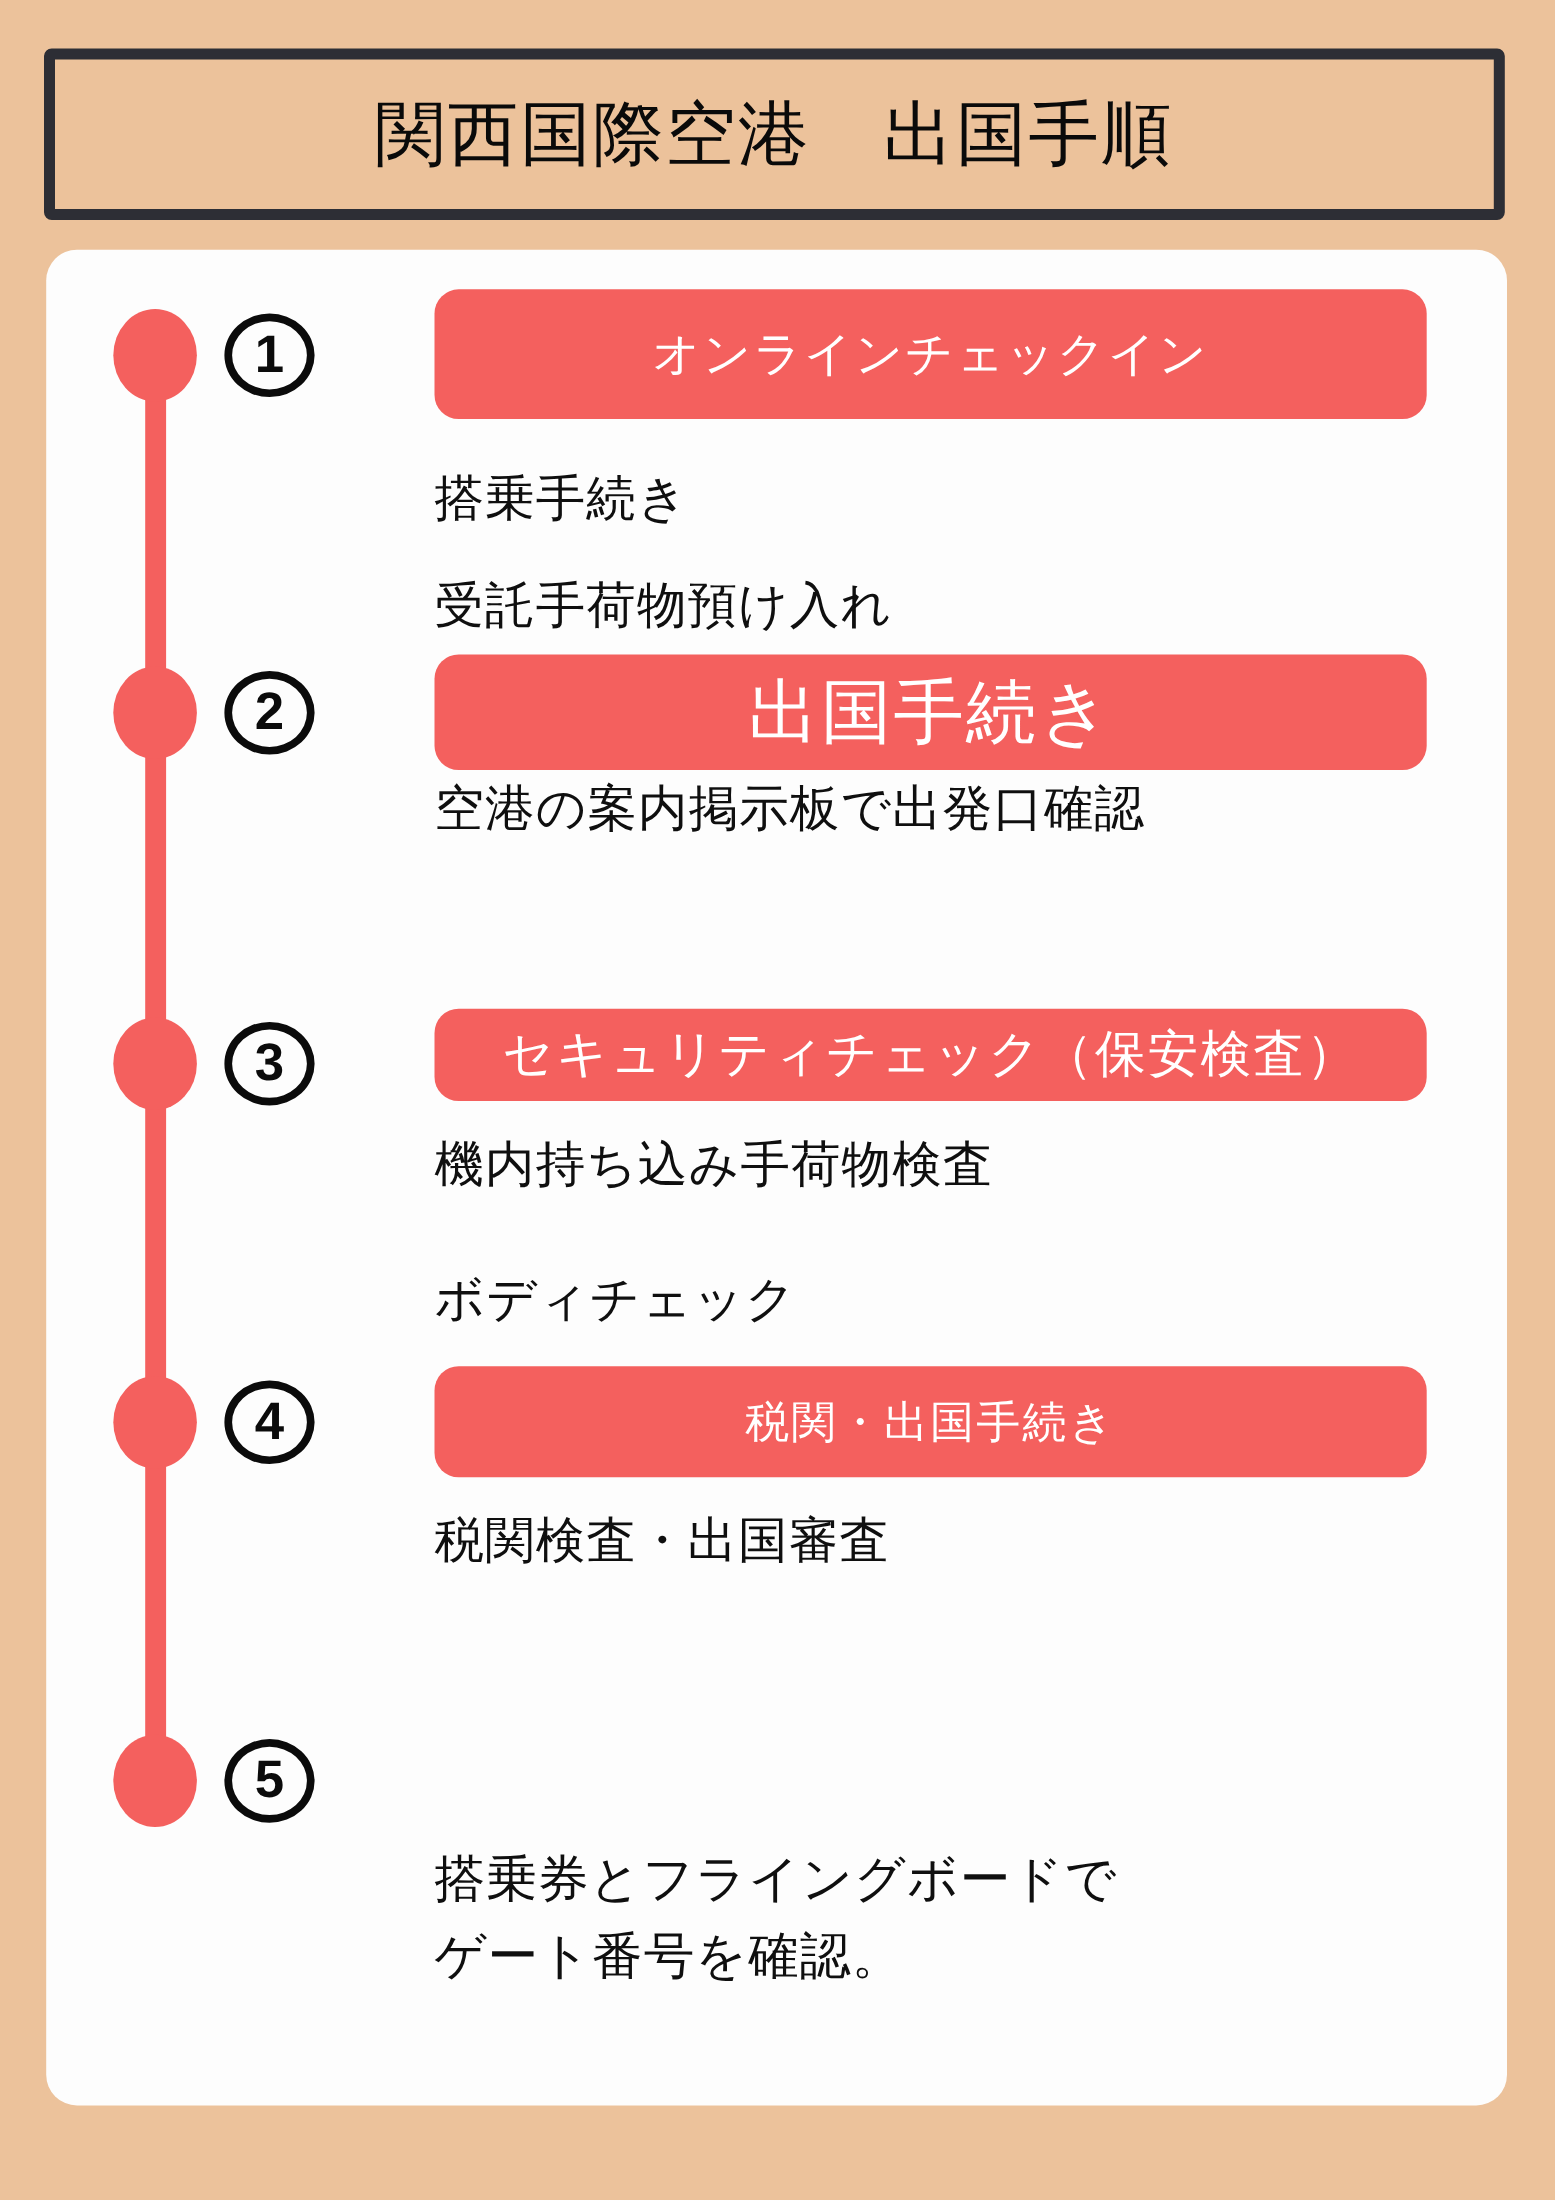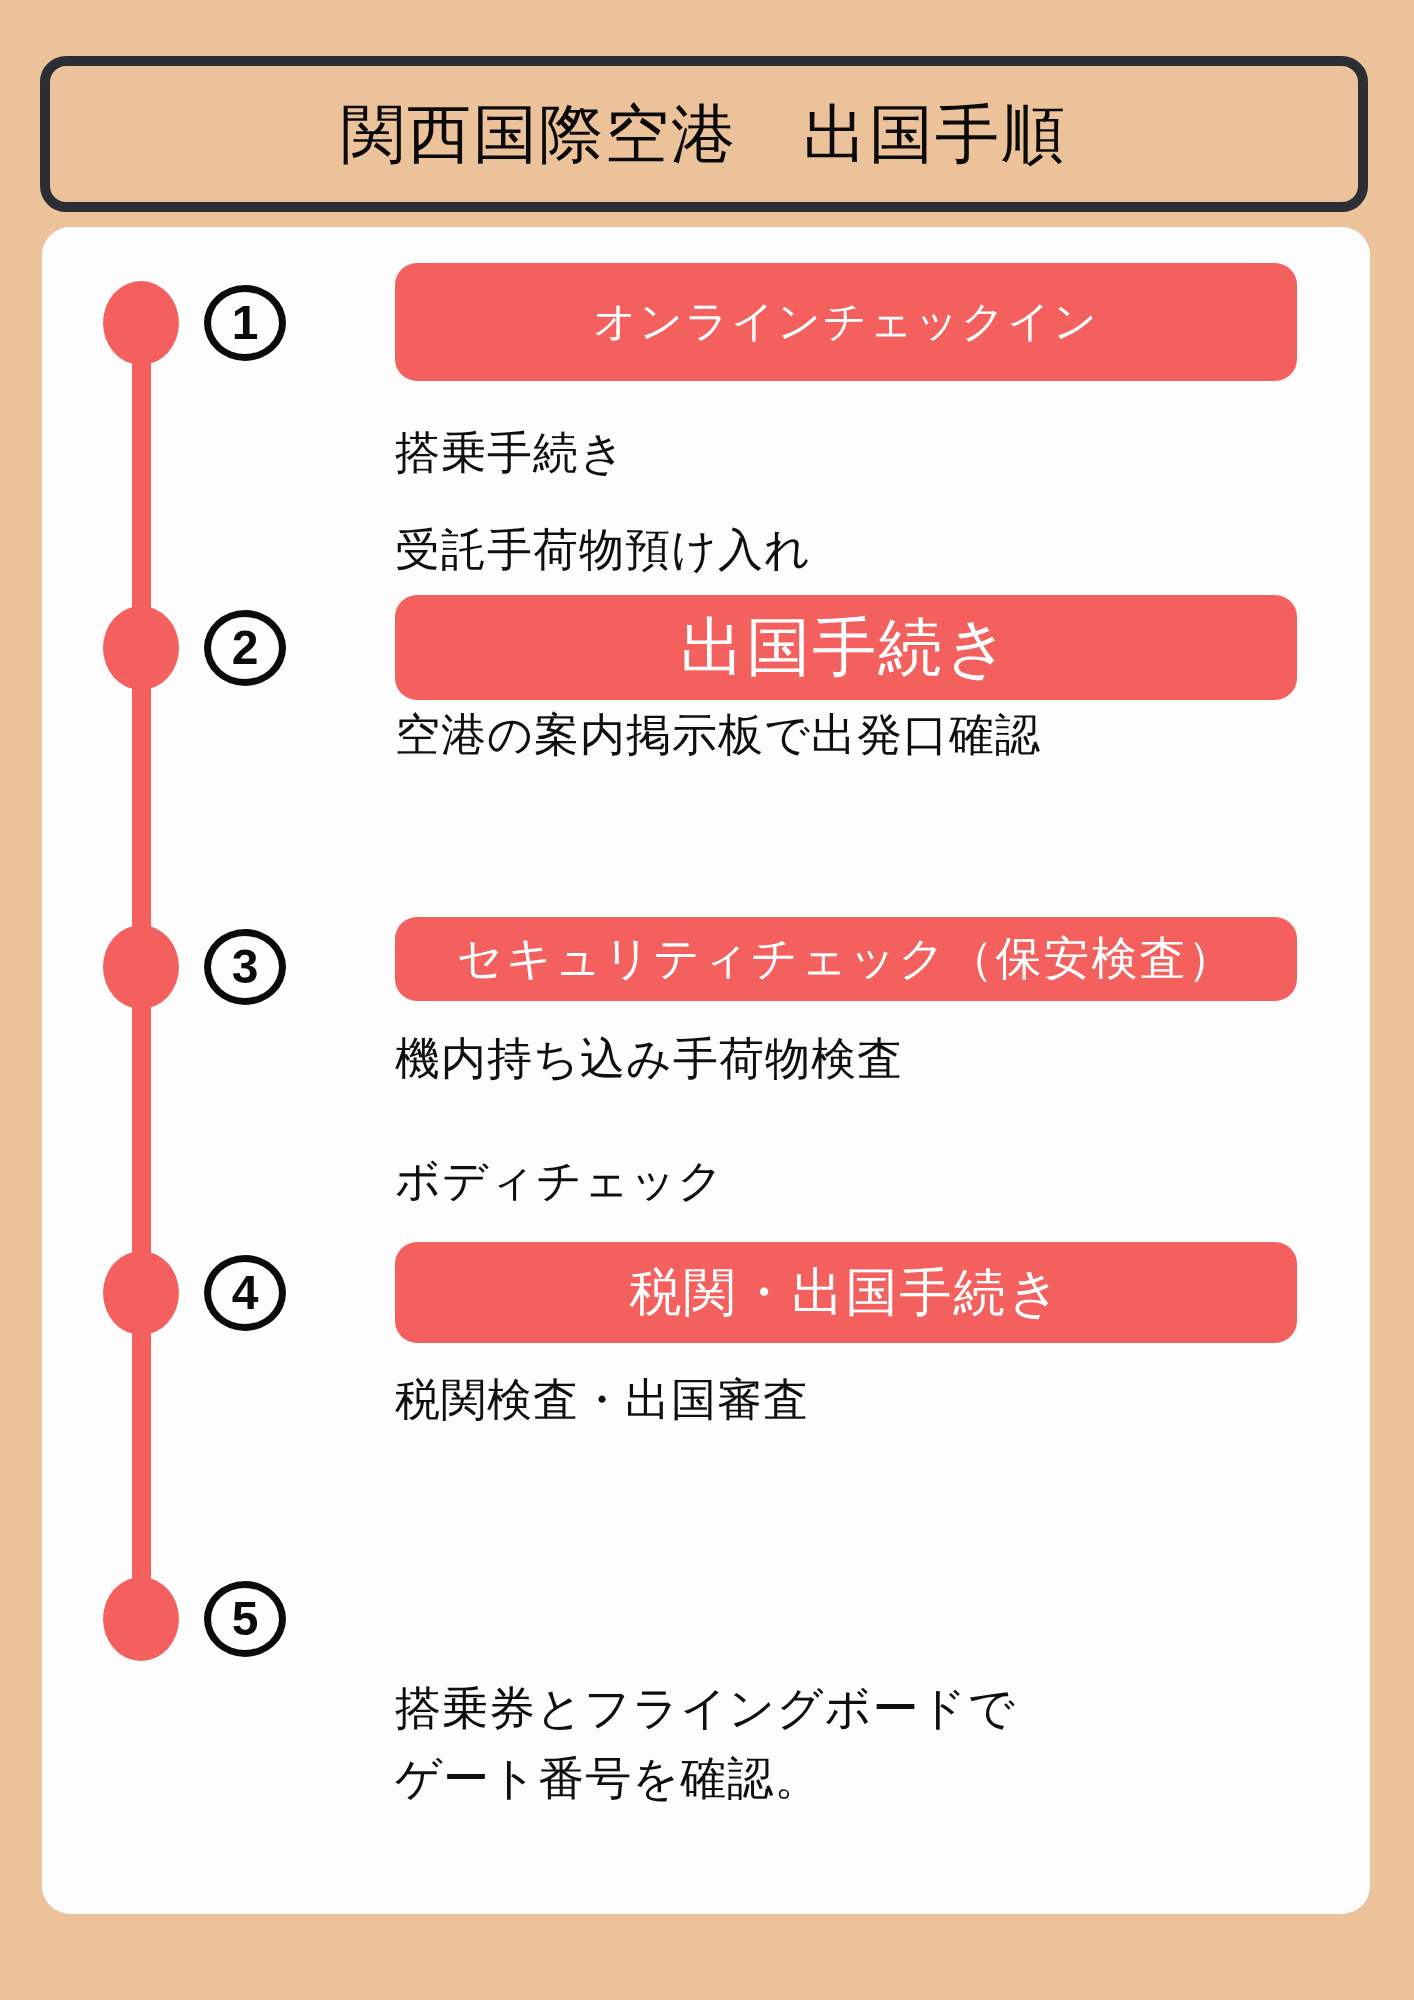--- a/index.html
+++ b/index.html
@@ -12,26 +12,26 @@
     .page {
       position: relative;
       width: 1414px;
       height: 2000px;
       background: #ecc29b;
       overflow: hidden;
     }
     .title-box {
       position: absolute;
       left: 40px;
-      top: 56px;
+      top: 44px;
       width: 1328px;
       height: 156px;
       box-sizing: border-box;
       border: 10px solid #2d2e35;
-      border-radius: 26px;
+      border-radius: 7px;
       display: flex;
       align-items: center;
       justify-content: center;
     }
     .title-text {
       font-size: 64px;
       font-weight: 500;
       color: #0a0a0a;
       letter-spacing: 2px;
       white-space: pre;
@@ -147,21 +147,21 @@
     <div class="banner" style="top:36px;height:118px">
       <span style="font-size:43px">オンラインチェックイン</span>
     </div>
     <div class="banner" style="top:368px;height:105px">
       <span style="font-size:64px">出国手続き</span>
     </div>
     <div class="banner" style="top:690px;height:84px">
       <span style="font-size:46px">セキュリティチェック（保安検査）</span>
     </div>
     <div class="banner" style="top:1015px;height:101px">
-      <span style="font-size:52px">税関・出国手続き</span>
+      <span style="font-size:40px">税関・出国手続き</span>
     </div>
 
     <div class="caption" style="top:196px">搭乗手続き</div>
     <div class="caption" style="top:293px">受託手荷物預け入れ</div>
     <div class="caption" style="top:478px">空港の案内掲示板で出発口確認</div>
     <div class="caption" style="top:802px">機内持ち込み手荷物検査</div>
     <div class="caption" style="top:924px">ボディチェック</div>
     <div class="caption" style="top:1143px">税関検査・出国審査</div>
     <div class="caption" style="top:1451px;font-size:46px">搭乗券とフライングボードで</div>
     <div class="caption" style="top:1521px;font-size:46px">ゲート番号を確認。</div>

